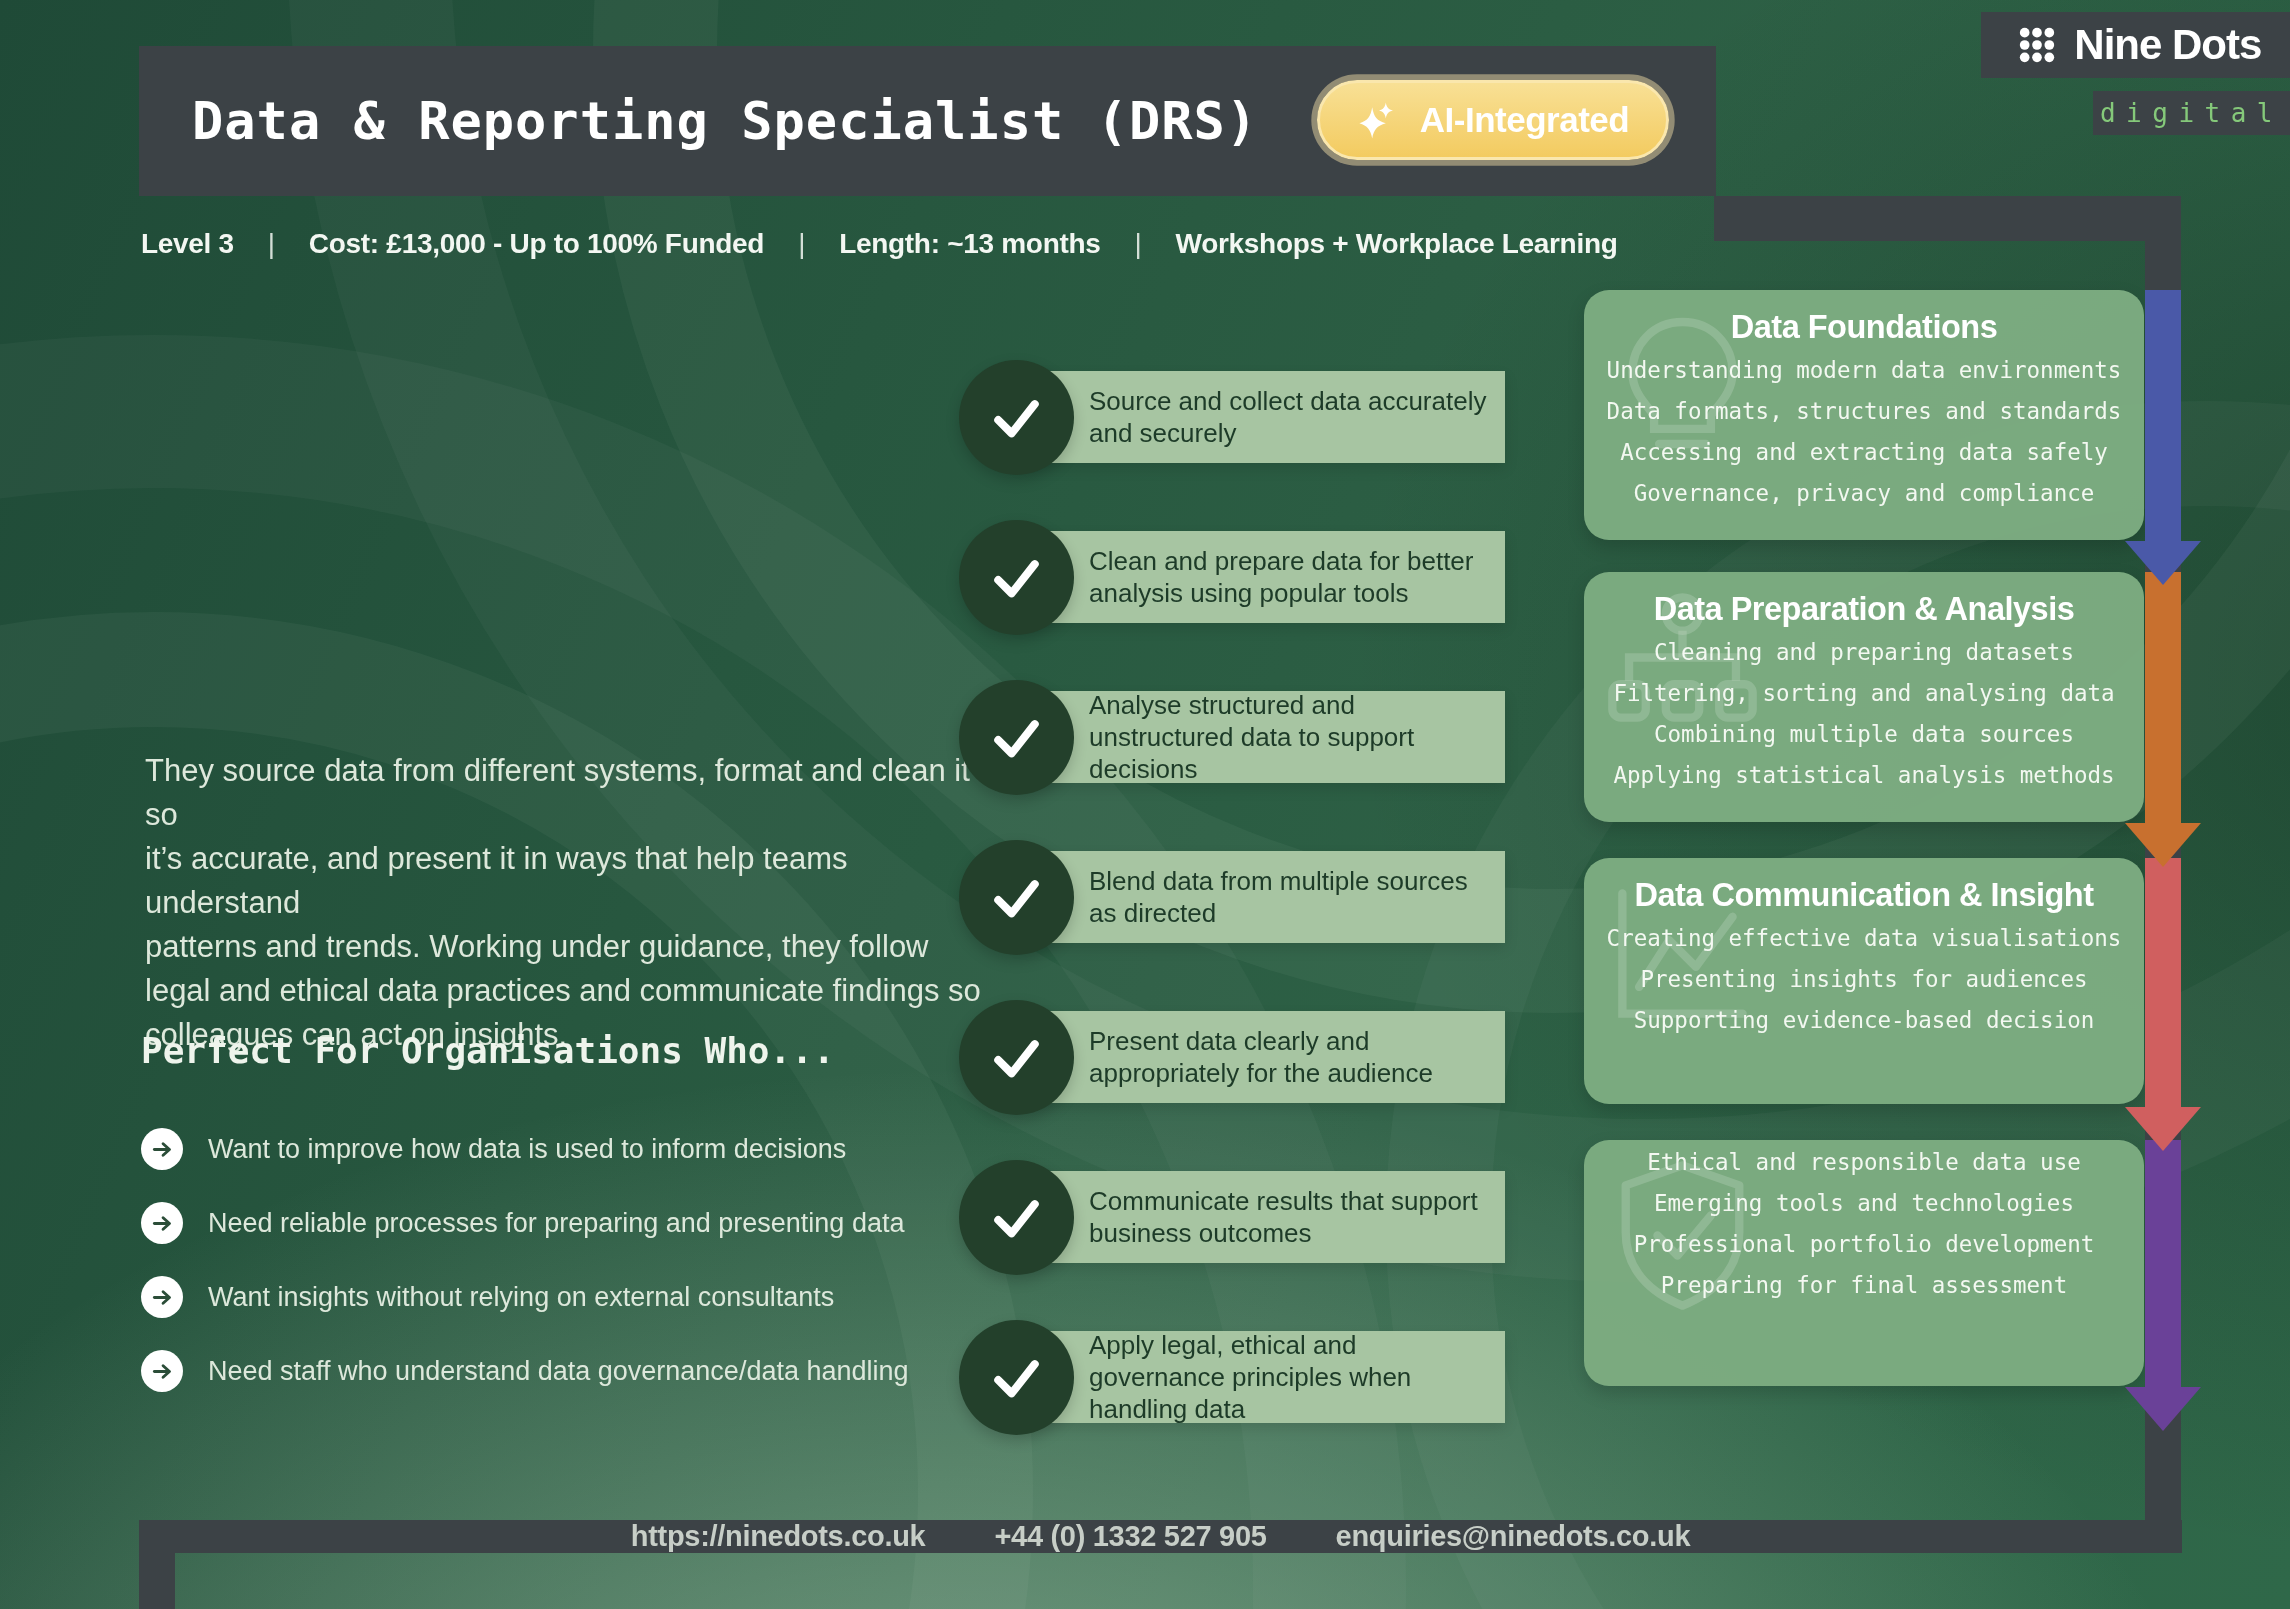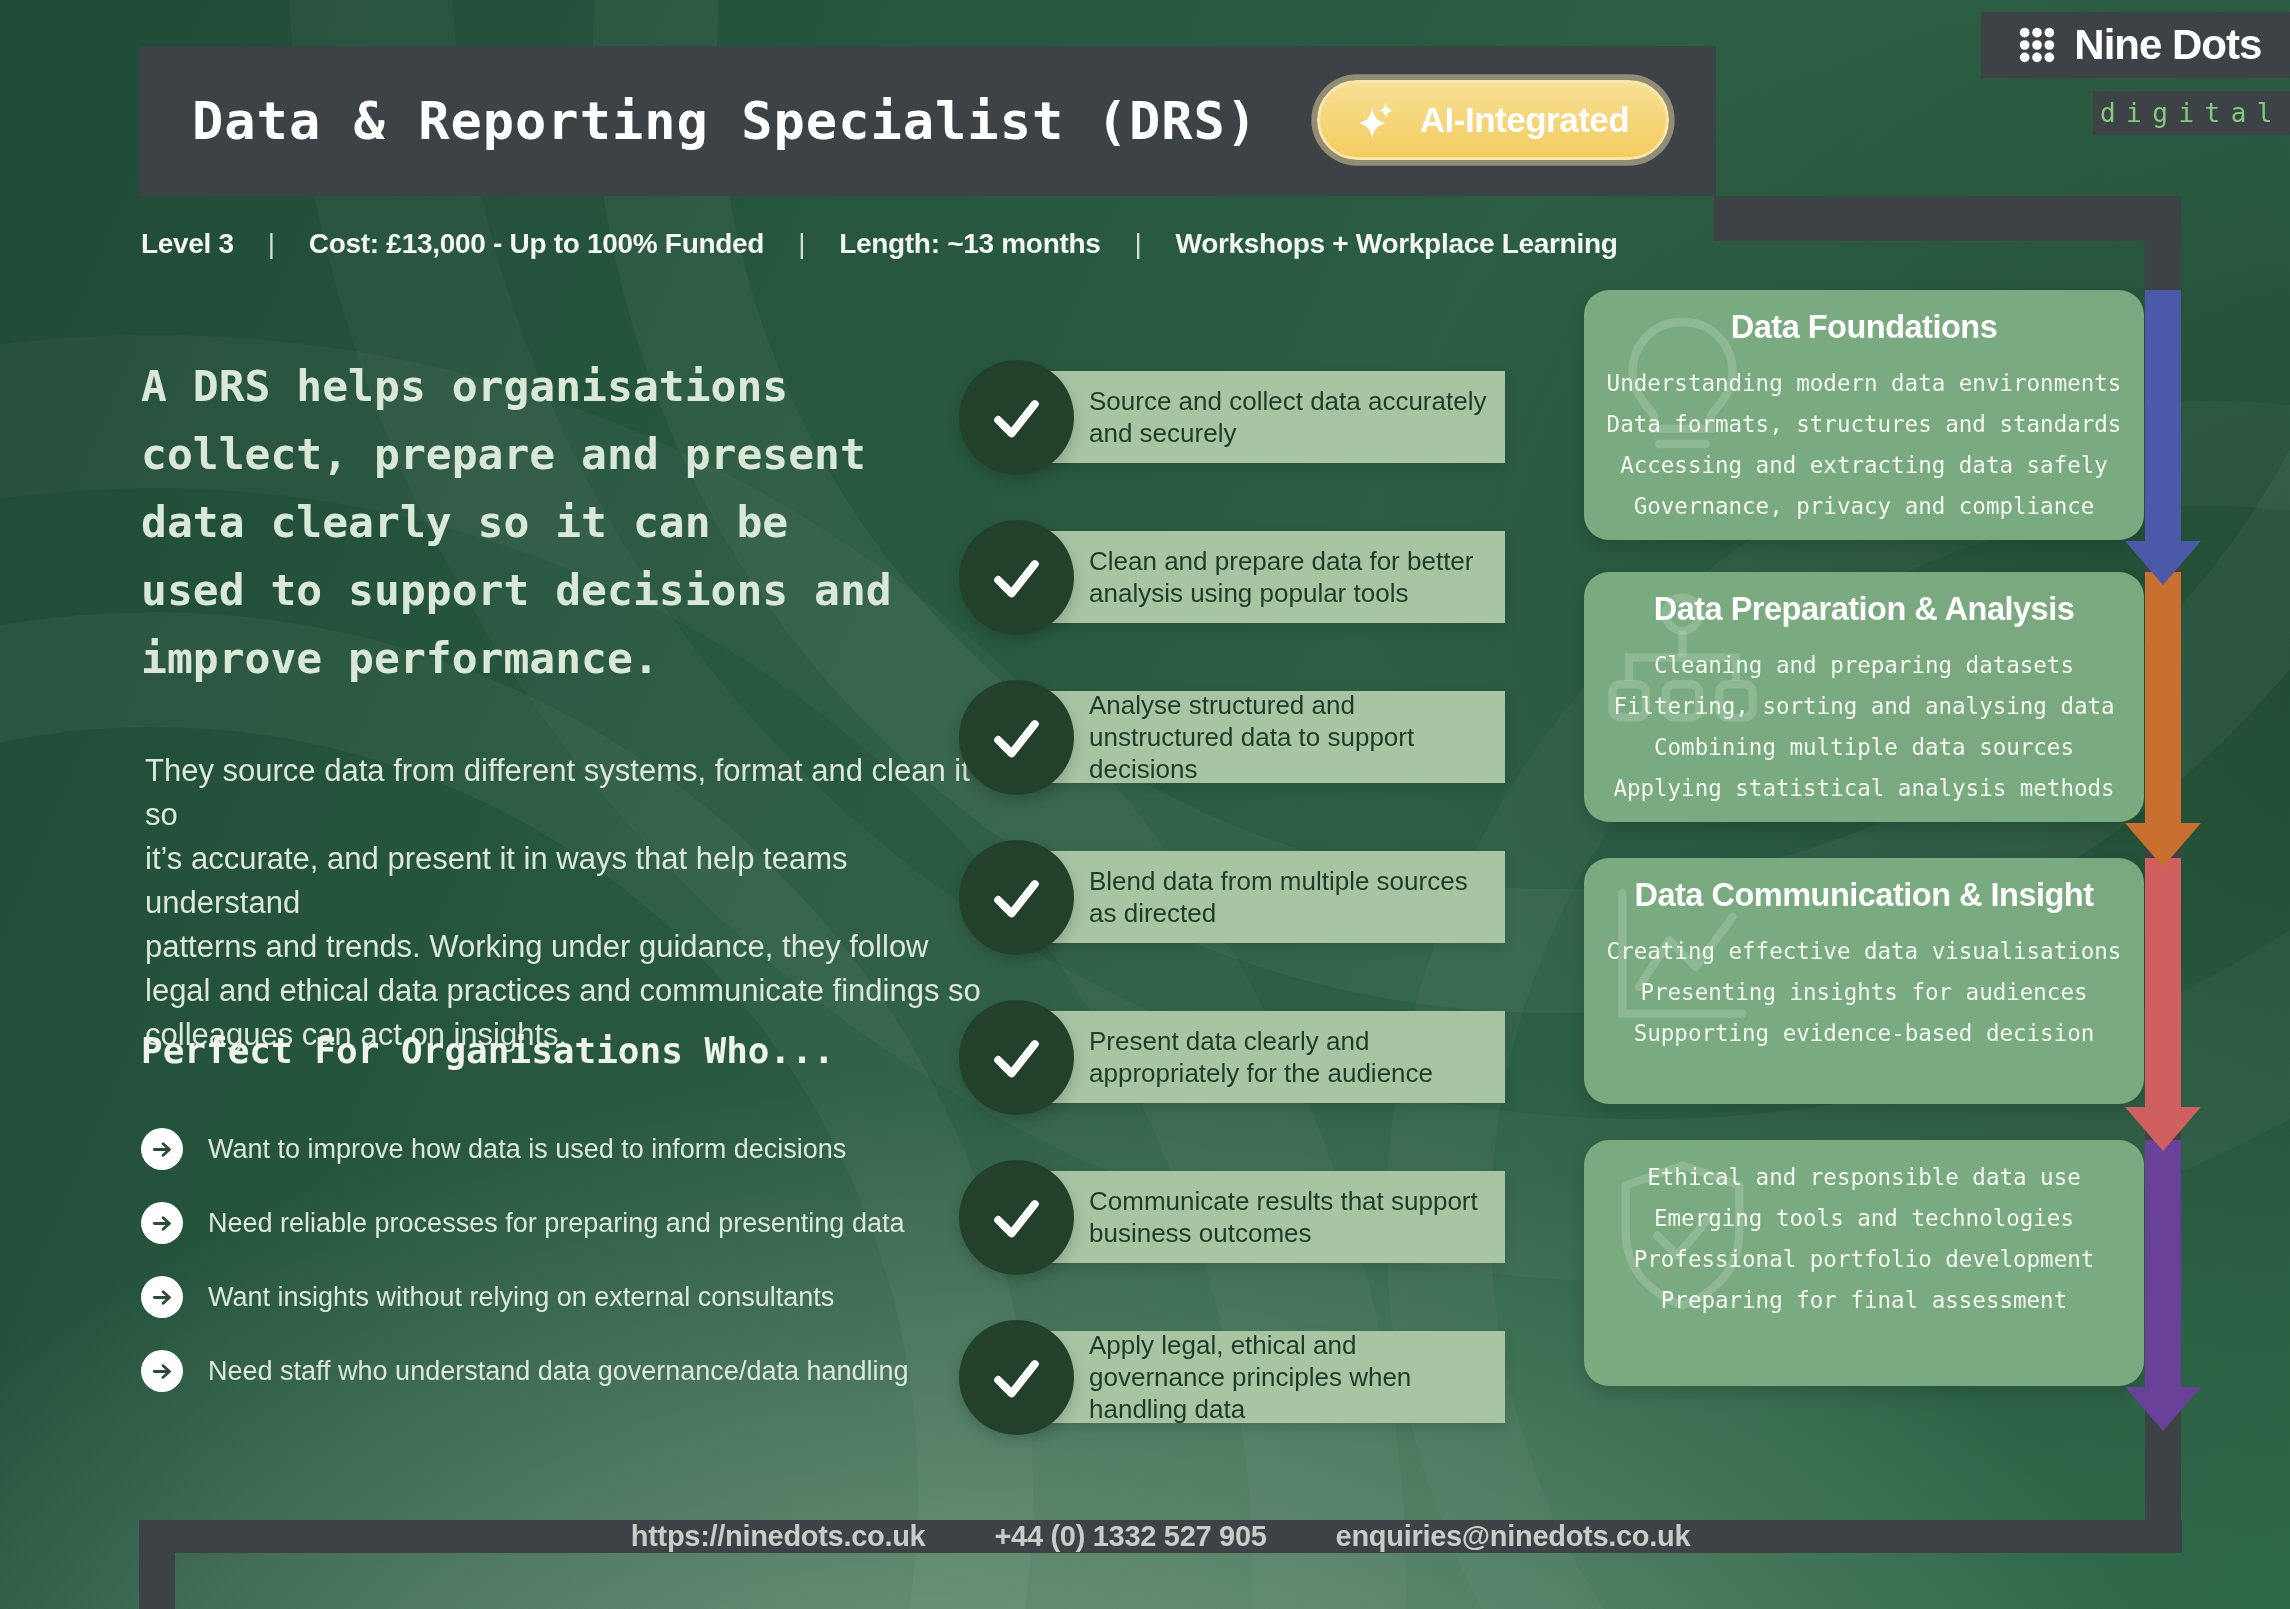--- a/index.html
+++ b/index.html
@@ -73,21 +73,21 @@
 
   
   #modules-list{position:absolute;left:1584px;top:0;width:560px;height:1610px;}
   .module{position:absolute;left:0;width:560px;background:rgba(125,172,129,0.97);border-radius:25px;
     box-sizing:border-box;overflow:hidden;box-shadow:0 7.6px 17px rgba(0,0,0,0.15);}
   .module.m0{top:290px;height:250px;}
   .module.m1{top:572px;height:250px;}
   .module.m2{top:858px;height:246px;}
   .module.m3{top:1140px;height:246px;}
   .m-title{margin:19px 9.6px 3.8px 9.6px;text-align:center;font-size:32.5px;font-weight:700;color:#ffffff;letter-spacing:-0.5px;}
-  .m-lines{margin-top:17px;}
+  .m-lines{margin-top:2px;}
   .m-line{text-align:center;font-family:"DejaVu Sans Mono",monospace;font-size:22.5px;line-height:41px;color:#f3f8f1;white-space:nowrap;}
   .watermark{position:absolute;left:15.3px;top:11.5px;width:167px;height:167px;opacity:0.55;}
 
   
   .arrow-shaft{position:absolute;left:2145px;width:36px;}
   .arrow-head{position:absolute;left:2125px;width:0;height:0;border-left:38px solid transparent;border-right:38px solid transparent;border-top:44px solid #000;}
   .arrow-shaft.a0{top:290px;height:253px;}  .arrow-head.a0{top:541px;}
   .arrow-shaft.a1{top:572px;height:253px;}  .arrow-head.a1{top:823px;}
   .arrow-shaft.a2{top:858px;height:250px;}  .arrow-head.a2{top:1107px;}
   .arrow-shaft.a3{top:1140px;height:249px;} .arrow-head.a3{top:1387px;}
@@ -185,25 +185,20 @@
   <div id="meta-bar">
       <span class="meta-item">Level 3</span>
       <span class="meta-sep">|</span>
       <span class="meta-item">Cost: £13,000  - Up to 100% Funded</span>
       <span class="meta-sep">|</span>
       <span class="meta-item">Length: ~13 months</span>
       <span class="meta-sep">|</span>
       <span class="meta-item">Workshops + Workplace Learning</span>
     </div>
 
-  <div id="headline">A DRS helps organisations
-collect, prepare and present
-data clearly so it can be
-used to support decisions and
-improve performance.</div>
   <div id="intro-body">They source data from different systems, format and clean it so
 it’s accurate, and present it in ways that help teams understand
 patterns and trends. Working under guidance, they follow
 legal and ethical data practices and communicate findings so
 colleagues can act on insights.</div>
   <div id="audience-title">Perfect For Organisations Who...</div>
   <div id="audience-list">
   <div class="audience-row">
     <span class="a-icon">
       <svg viewBox="0 0 30 30" width="29" height="29">

